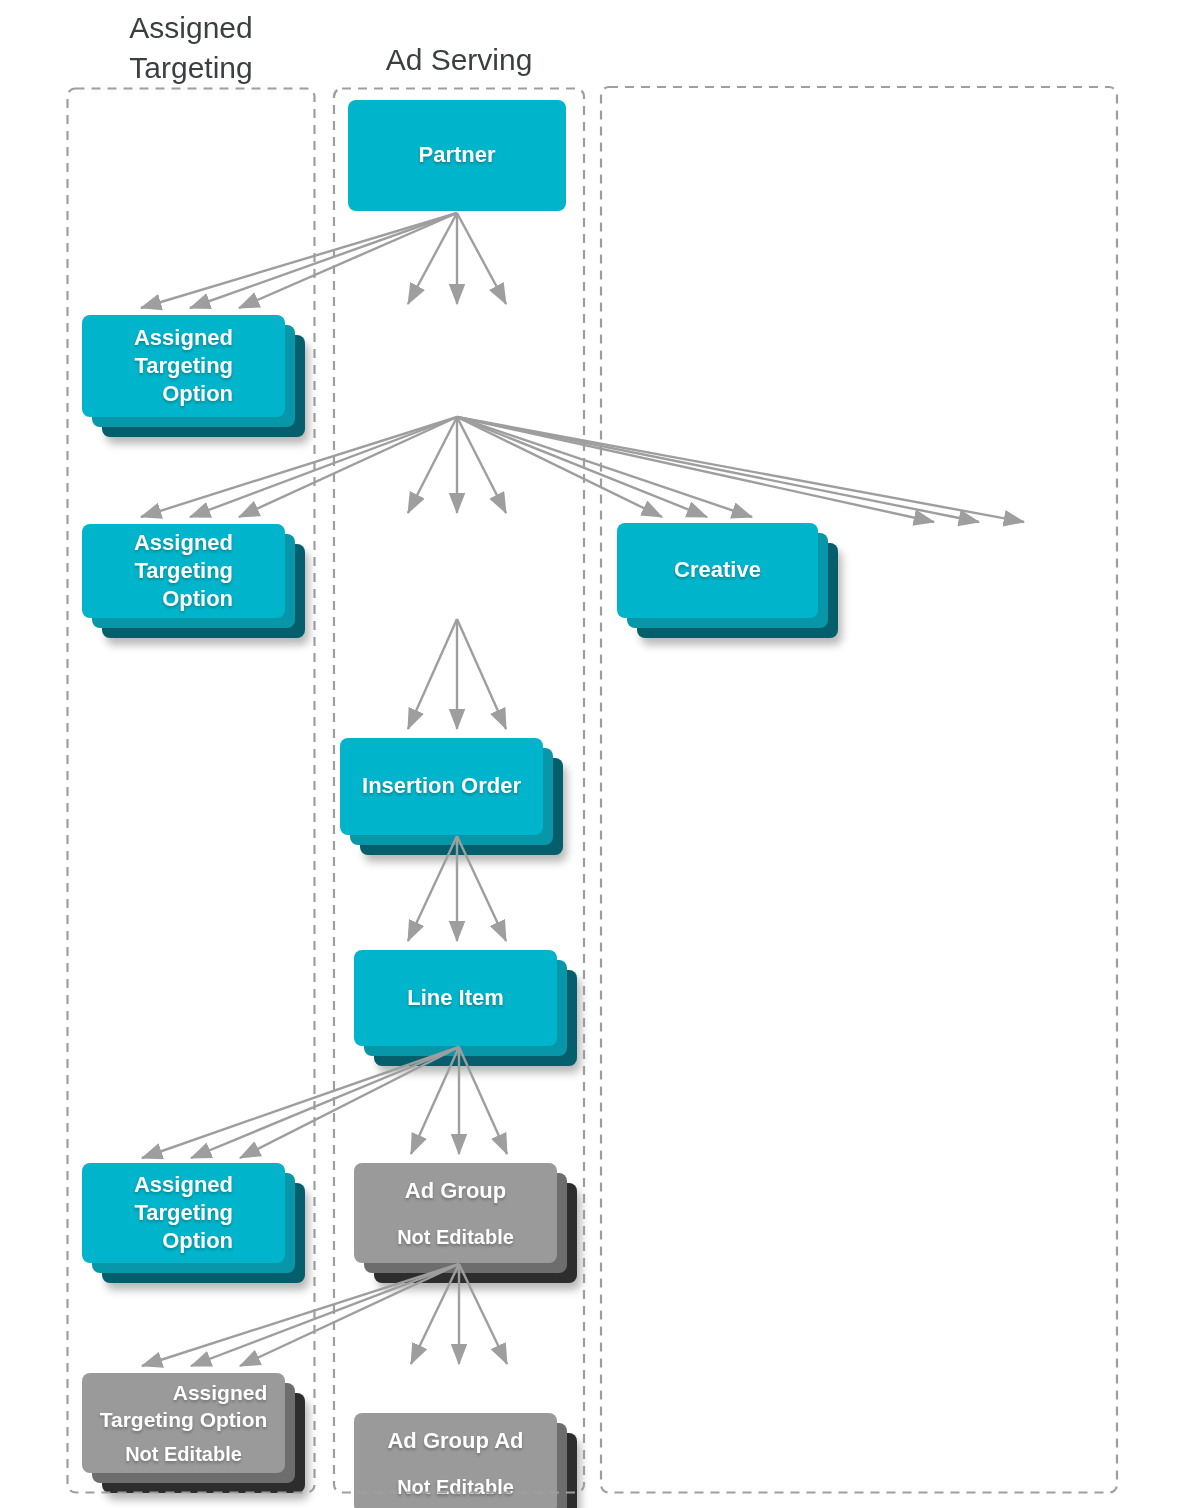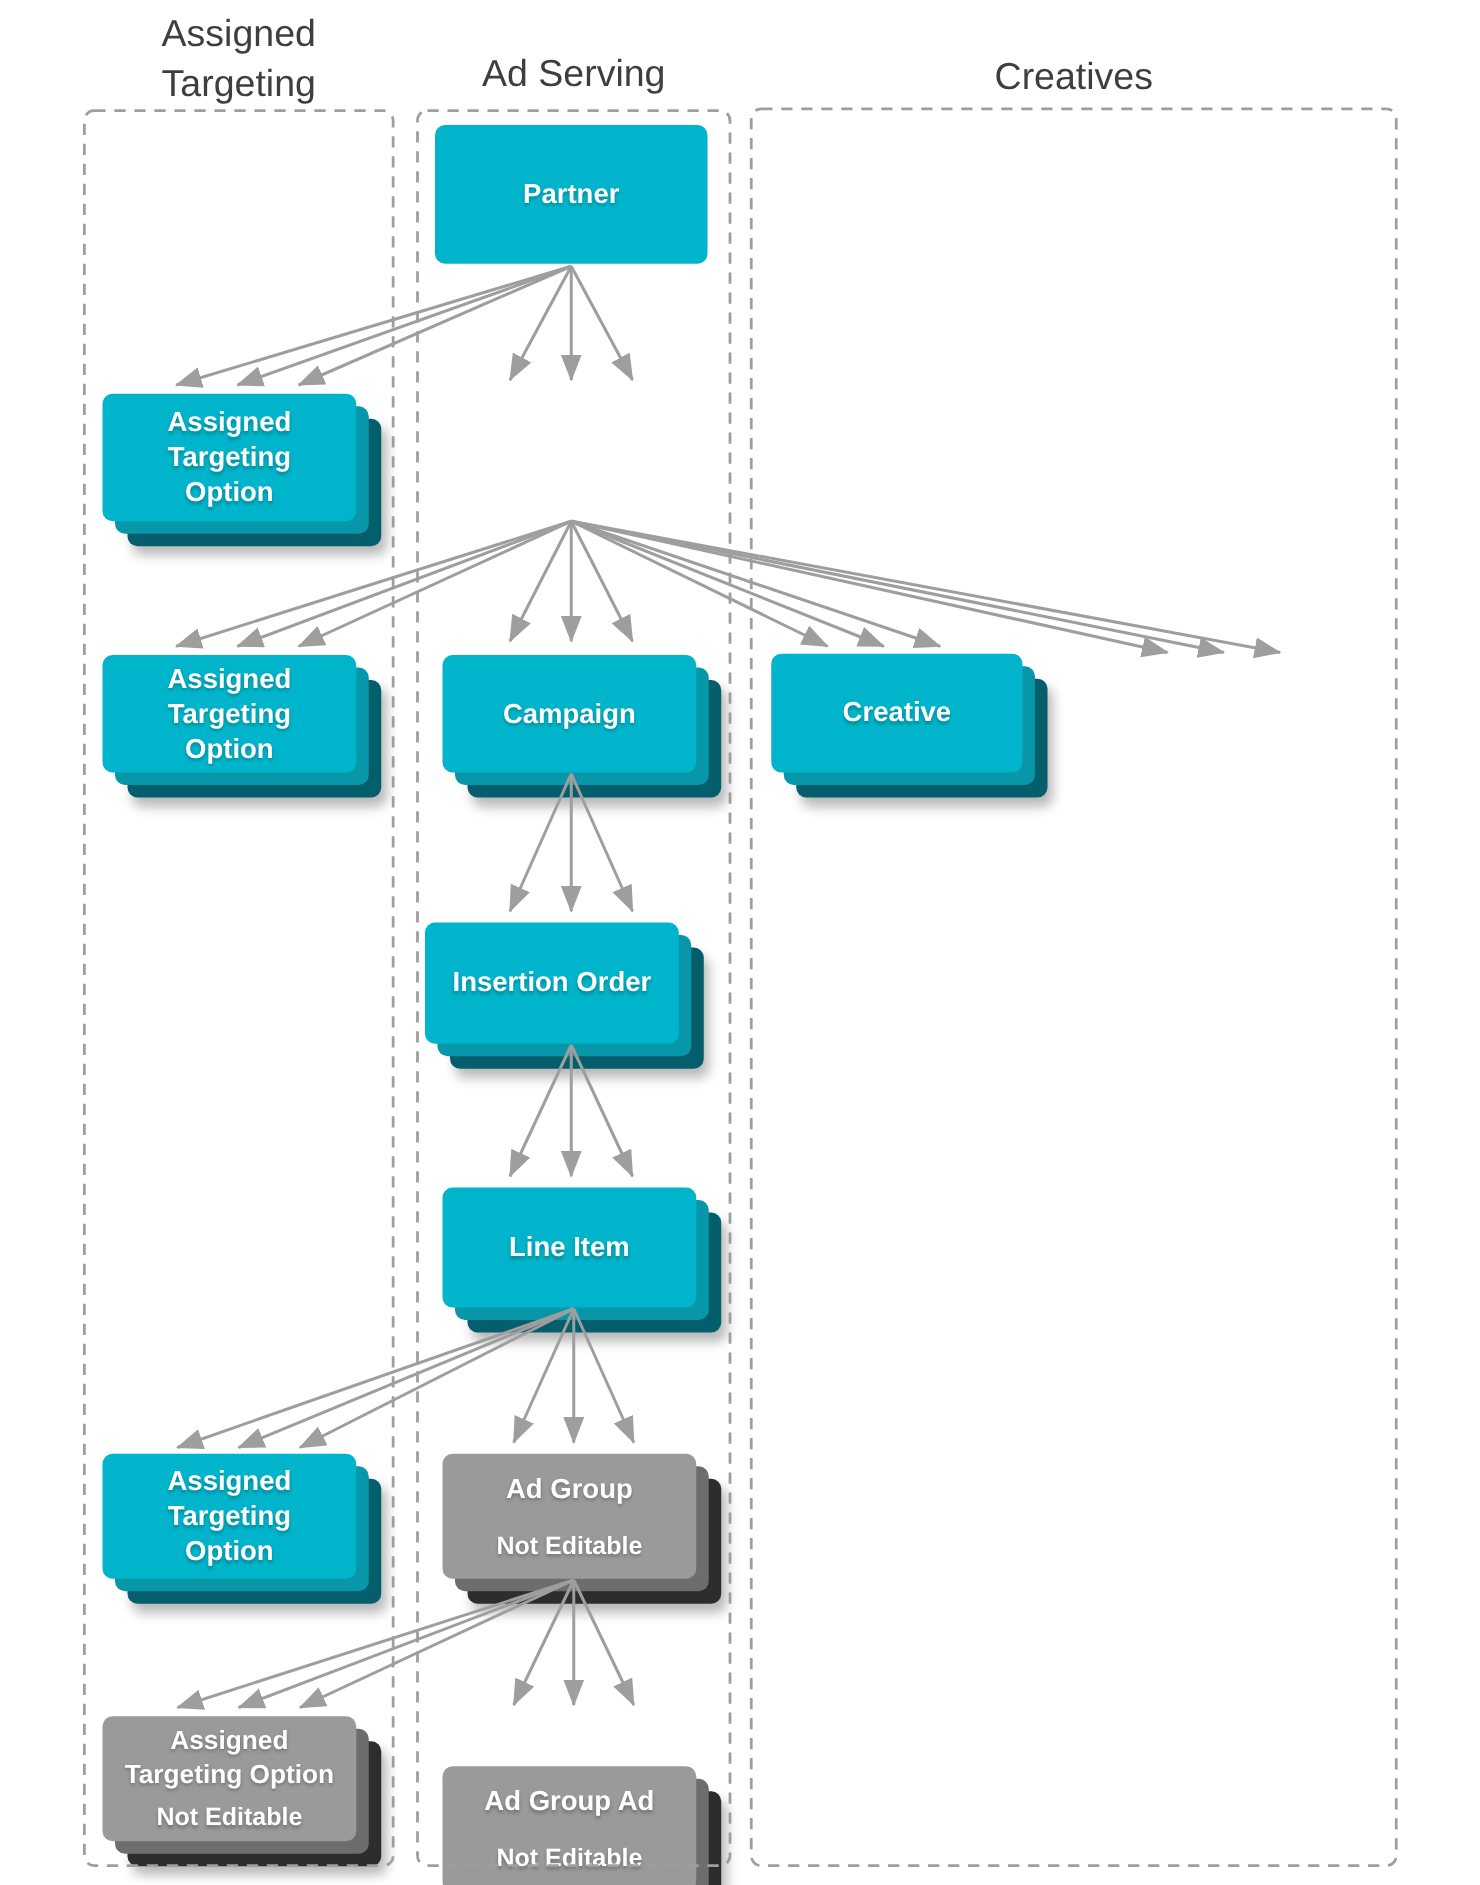--- a/index.html
+++ b/index.html
@@ -12,21 +12,21 @@
   #stage{position:relative;width:1184px;height:1508px;background:var(--bg);overflow:hidden;padding-left:11px;}
 
   .col-header{
     position:absolute;text-align:center;color:var(--heading);
     font-size:30px;line-height:40px;white-space:pre-line;z-index:2;
   }
 
   .node{
     position:absolute;z-index:3;border-radius:8px;
     display:flex;flex-direction:column;align-items:center;justify-content:center;
-    color:#ffffff;text-align:center;
+    color:#ffffff;text-align:right;
   }
   .node .label{
     font-size:22px;font-weight:bold;line-height:1.28;white-space:pre-line;
     text-shadow:0 2px 3px rgba(0,0,0,0.28);
   }
   .node .sub{
     font-size:20px;font-weight:bold;margin-top:20px;
     text-shadow:0 2px 3px rgba(0,0,0,0.28);
   }
   .node.compact .label{font-size:21px;}
@@ -48,42 +48,38 @@
   .ah{fill:var(--arrow);}
 </style>
 </head>
 <body>
 
 <div id="stage">
 
   <div class="col-header" style="left:67px;top:8px;width:248px;">Assigned
 Targeting</div>
   <div class="col-header" style="left:334px;top:40px;width:250px;">Ad Serving</div>
-  <div class="col-header" style="left:601px;top:42px;width:516px;">Creatives</div>
 
   <div class="node cyan single" style="left:348px;top:100px;width:218px;height:111px;">
     <div class="label">Partner</div>
   </div>
 
   <div class="node cyan" style="left:82px;top:315px;width:203px;height:102px;">
     <div class="label">Assigned
 Targeting
 Option</div>
   </div>
 
 
   <div class="node cyan" style="left:82px;top:524px;width:203px;height:94px;">
     <div class="label">Assigned
 Targeting
 Option</div>
   </div>
 
-  <div class="node cyan" style="left:354px;top:524px;width:203px;height:94px;">
-    <div class="label">Campaign</div>
-  </div>
 
   <div class="node cyan" style="left:617px;top:523px;width:201px;height:95px;">
     <div class="label">Creative</div>
   </div>
 
 
   <div class="node cyan" style="left:340px;top:738px;width:203px;height:97px;">
     <div class="label">Insertion Order</div>
   </div>
 

